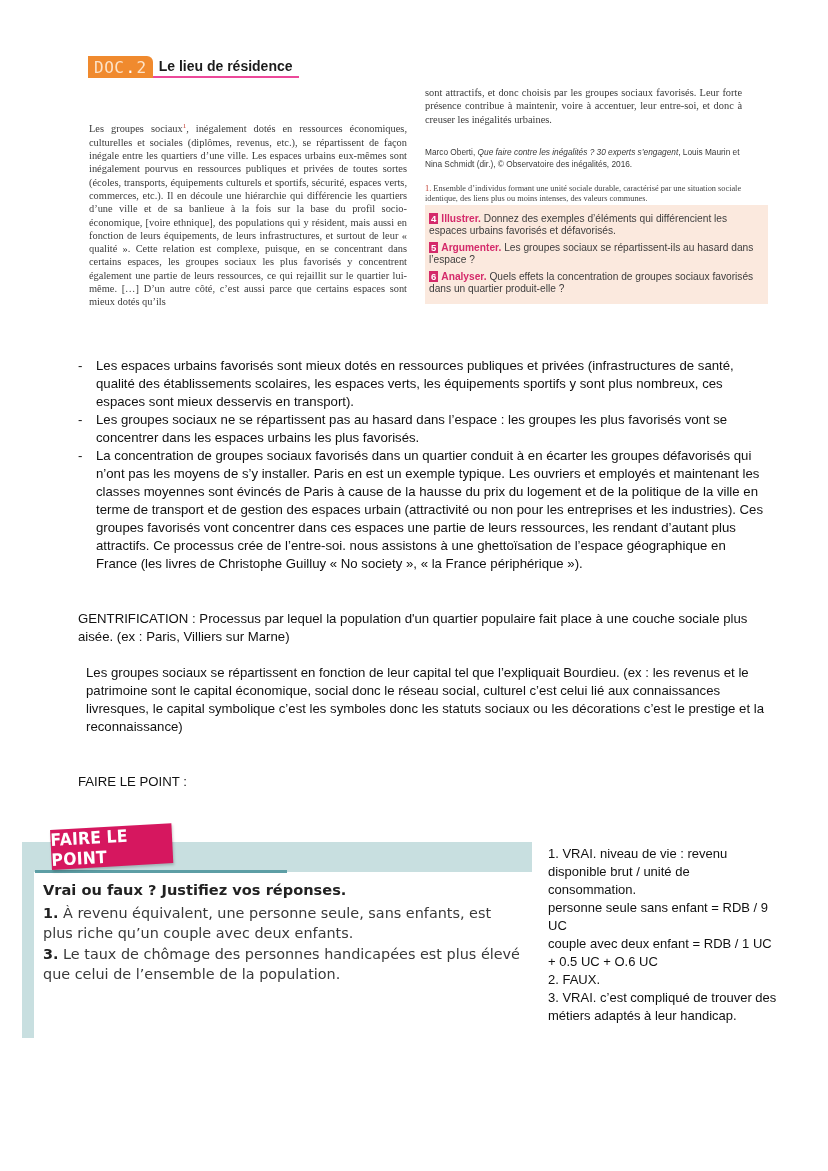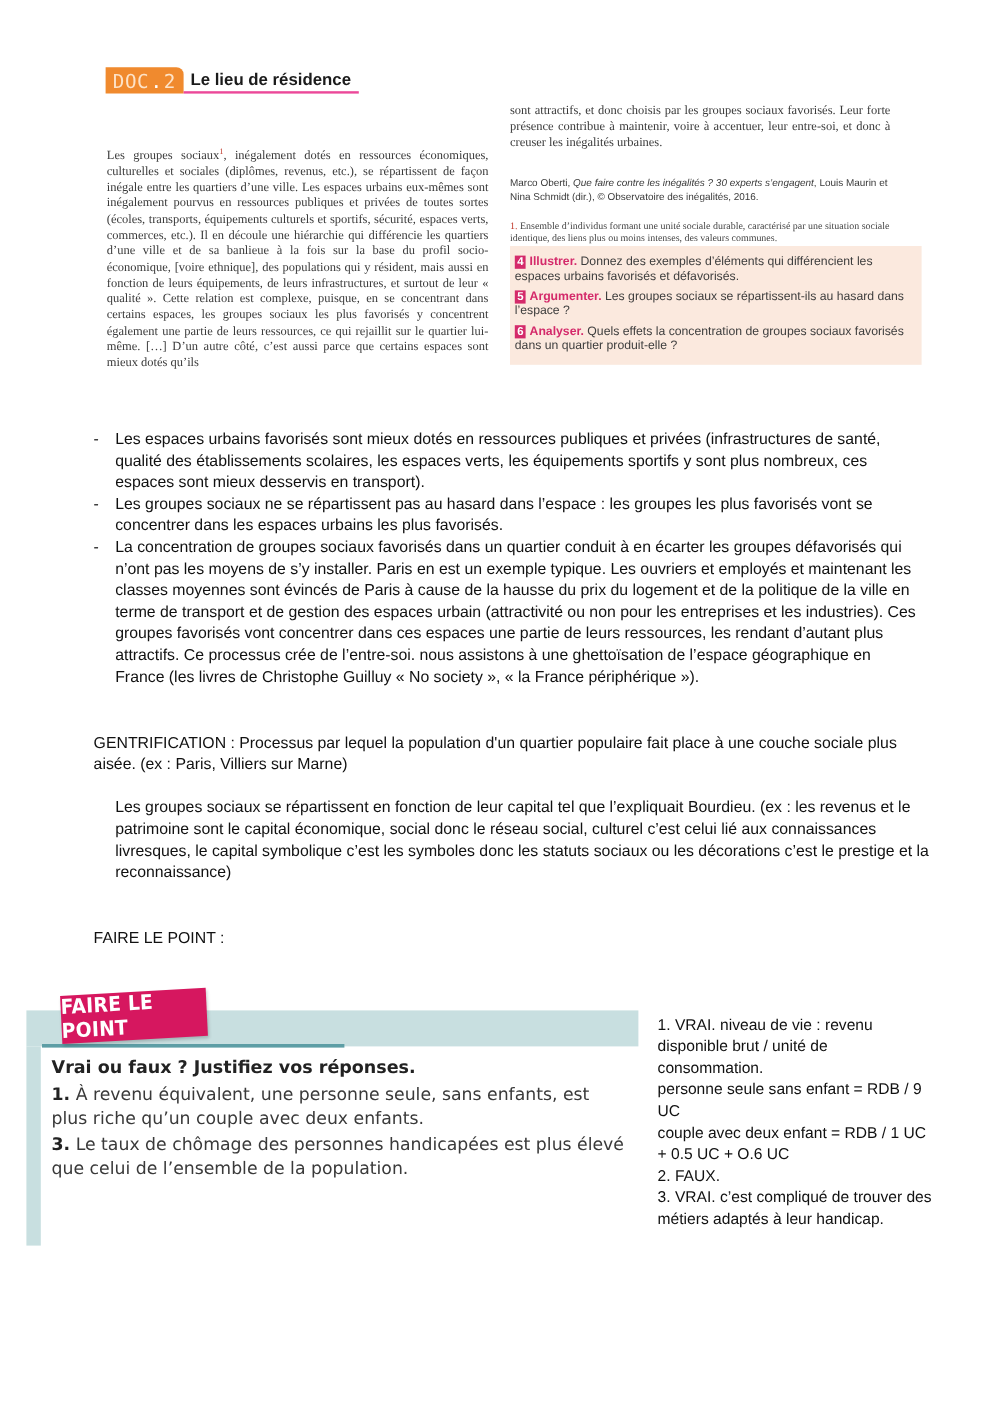--- a/index.html
+++ b/index.html
@@ -53,21 +53,21 @@
     .q-verb { color: #d42a6a; font-weight: bold; }
 
     
     .notes {
       font-family: "Liberation Sans", sans-serif; font-size: 13.2px; line-height: 18px; color: #111;
     }
     .bullets { left: 78px; top: 357px; width: 690px; }
     .bullet { position: relative; padding-left: 18px; }
     .bullet .dash { position: absolute; left: 0; top: 0; }
     .para1 { left: 78px; top: 610px; width: 690px; }
-    .para2 { left: 96px; top: 664px; width: 690px; }
+    .para2 { left: 86px; top: 664px; width: 690px; }
     .faire-label { left: 78px; top: 773px; }
 
     
     .flp-band { left: 22px; top: 842px; width: 510px; height: 30px; background: #c8dfe0; }
     .flp-band-line { left: 35px; top: 870px; width: 252px; height: 3px; background: #5d9ea5; }
     .flp-side { left: 22px; top: 872px; width: 12px; height: 166px; background: #c8dfe0; }
     .flp-tag {
       left: 52px; top: 830px; width: 132px; height: 40px; background: #d6175f;
       transform: rotate(-3deg); transform-origin: left bottom;
       box-shadow: 1px 2px 3px rgba(0,0,0,0.2);

